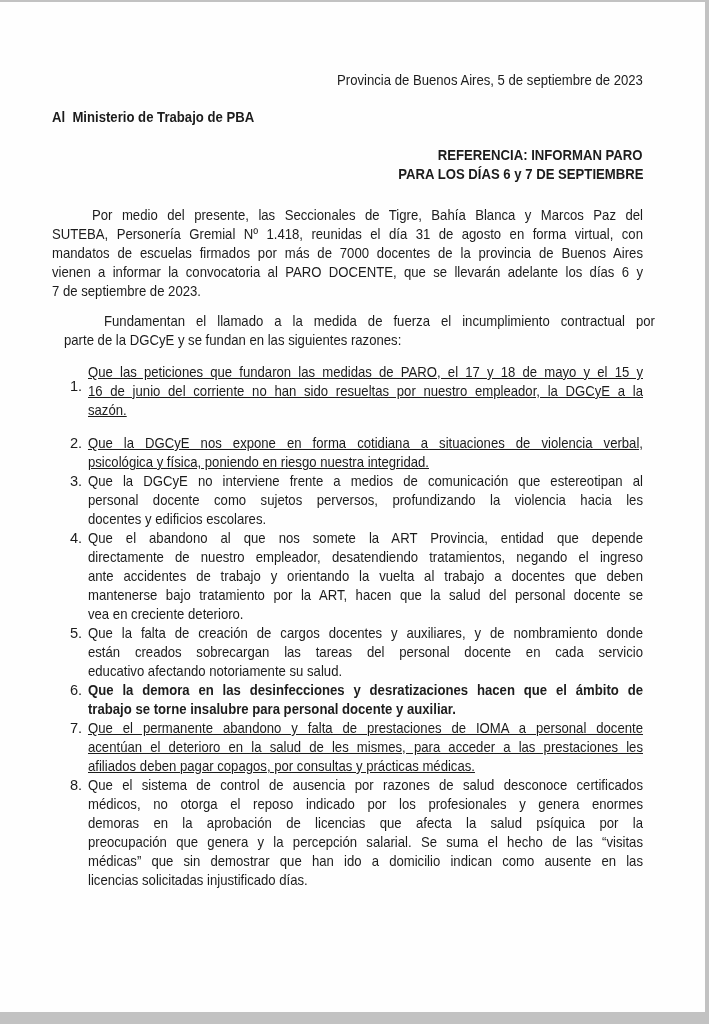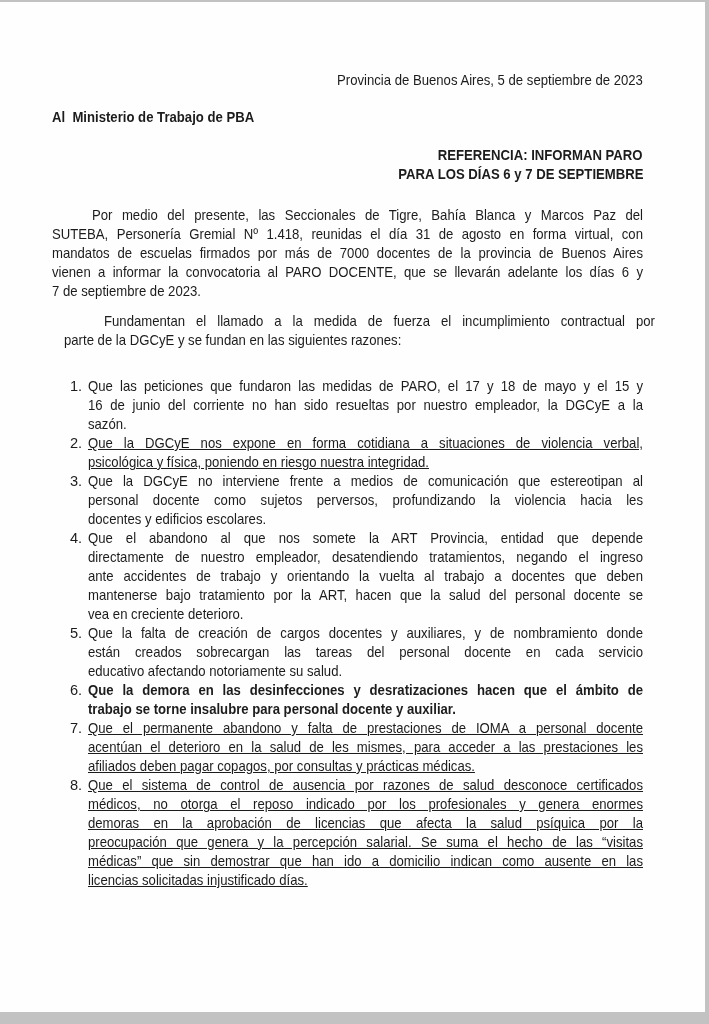--- a/index.html
+++ b/index.html
@@ -45,21 +45,21 @@
         <span class="jline" style="margin-left: 0px; width: 656.667px; transform: scaleX(0.9); transform-origin: left top;">SUTEBA, Personería Gremial Nº 1.418, reunidas el día 31 de agosto en forma virtual, con</span>
         <span class="jline" style="margin-left: 0px; width: 656.667px; transform: scaleX(0.9); transform-origin: left top;">mandatos de escuelas firmados por más de 7000 docentes de la provincia de Buenos Aires</span>
         <span class="jline" style="margin-left: 0px; width: 656.667px; transform: scaleX(0.9); transform-origin: left top;">vienen a informar la convocatoria al PARO DOCENTE, que se llevarán adelante los días 6 y</span>
         <span class="jline last" style="margin-left: 0px; width: 656.667px; transform: scaleX(0.9); transform-origin: left top;">7 de septiembre de 2023.</span>
       </div>
       <div class="justify-block" style="left: 52px; top: 310px; width: 591px; margin-left: 12px;">
         <span class="jline" style="margin-left: 40px; width: 612.222px; transform: scaleX(0.9); transform-origin: left top;">Fundamentan el llamado a la medida de fuerza el incumplimiento contractual por</span>
         <span class="jline last" style="margin-left: 0px; width: 656.667px; transform: scaleX(0.9); transform-origin: left top;">parte de la DGCyE y se fundan en las siguientes razones:</span>
       </div>
       <div class="li-num" style="left: 70px; top: 375px;">1.</div>
-      <div class="justify-block" style="left: 88px; top: 375px; width: 555px;">
+      <div class="justify-block" style="left: 88px; top: 361px; width: 555px; text-decoration: underline;">
         <span class="jline" style="margin-left: 0px; width: 616.667px; transform: scaleX(0.9); transform-origin: left top;">Que las peticiones que fundaron las medidas de PARO, el 17 y 18 de mayo y el 15 y</span>
         <span class="jline" style="margin-left: 0px; width: 616.667px; transform: scaleX(0.9); transform-origin: left top;">16 de junio del corriente no han sido resueltas por nuestro empleador, la DGCyE a la</span>
         <span class="jline last" style="margin-left: 0px; width: 616.667px; transform: scaleX(0.9); transform-origin: left top;">sazón.</span>
       </div>
       <div class="li-num" style="left: 70px; top: 432px;">2.</div>
       <div class="justify-block" style="left: 88px; top: 432px; width: 555px; text-decoration: underline;">
         <span class="jline" style="margin-left: 0px; width: 616.667px; transform: scaleX(0.9); transform-origin: left top;">Que la DGCyE nos expone en forma cotidiana a situaciones de violencia verbal,</span>
         <span class="jline last" style="margin-left: 0px; width: 616.667px; transform: scaleX(0.9); transform-origin: left top;">psicológica y física, poniendo en riesgo nuestra integridad.</span>
       </div>
       <div class="li-num" style="left: 70px; top: 470px;">3.</div>
@@ -87,21 +87,21 @@
         <span class="jline" style="margin-left: 0px; width: 616.667px; transform: scaleX(0.9); transform-origin: left top;">Que la demora en las desinfecciones y desratizaciones hacen que el ámbito de</span>
         <span class="jline last" style="margin-left: 0px; width: 616.667px; transform: scaleX(0.9); transform-origin: left top;">trabajo se torne insalubre para personal docente y auxiliar.</span>
       </div>
       <div class="li-num" style="left: 70px; top: 717px;">7.</div>
       <div class="justify-block" style="left: 88px; top: 717px; width: 555px; text-decoration: underline;">
         <span class="jline" style="margin-left: 0px; width: 616.667px; transform: scaleX(0.9); transform-origin: left top;">Que el permanente abandono y falta de prestaciones de IOMA a personal docente</span>
         <span class="jline" style="margin-left: 0px; width: 616.667px; transform: scaleX(0.9); transform-origin: left top;">acentúan el deterioro en la salud de les mismes, para acceder a las prestaciones les</span>
         <span class="jline last" style="margin-left: 0px; width: 616.667px; transform: scaleX(0.9); transform-origin: left top;">afiliados deben pagar copagos, por consultas y prácticas médicas.</span>
       </div>
       <div class="li-num" style="left: 70px; top: 774px;">8.</div>
-      <div class="justify-block" style="left: 88px; top: 774px; width: 555px; text-decoration: underline;">
+      <div class="justify-block" style="left: 88px; top: 774px; width: 555px;">
         <span class="jline" style="margin-left: 0px; width: 616.667px; transform: scaleX(0.9); transform-origin: left top;">Que el sistema de control de ausencia por razones de salud desconoce certificados</span>
         <span class="jline" style="margin-left: 0px; width: 616.667px; transform: scaleX(0.9); transform-origin: left top;">médicos, no otorga el reposo indicado por los profesionales y genera enormes</span>
         <span class="jline" style="margin-left: 0px; width: 616.667px; transform: scaleX(0.9); transform-origin: left top;">demoras en la aprobación de licencias que afecta la salud psíquica por la</span>
         <span class="jline" style="margin-left: 0px; width: 616.667px; transform: scaleX(0.9); transform-origin: left top;">preocupación que genera y la percepción salarial. Se suma el hecho de las “visitas</span>
         <span class="jline" style="margin-left: 0px; width: 616.667px; transform: scaleX(0.9); transform-origin: left top;">médicas” que sin demostrar que han ido a domicilio indican como ausente en las</span>
         <span class="jline last" style="margin-left: 0px; width: 616.667px; transform: scaleX(0.9); transform-origin: left top;">licencias solicitadas injustificado días.</span>
       </div>
     </div>
 </div>
 

